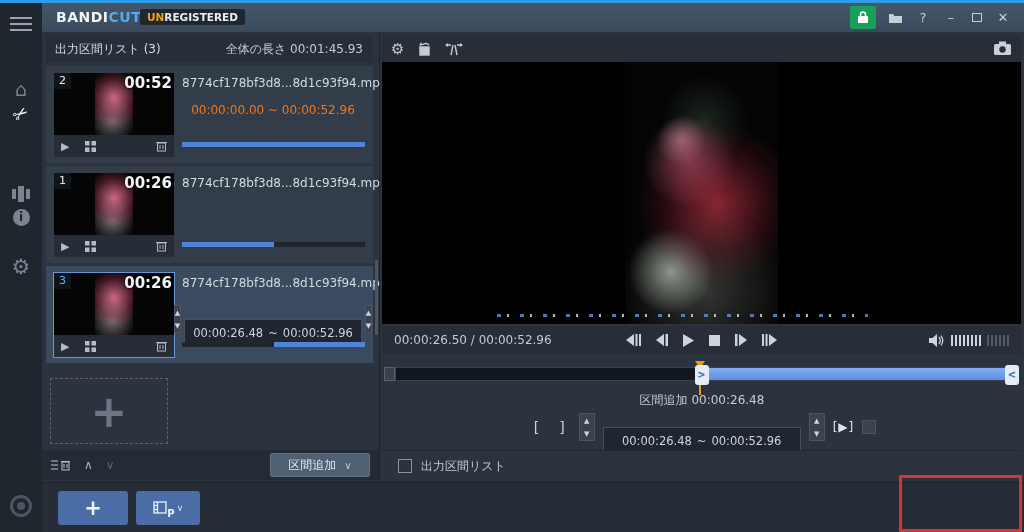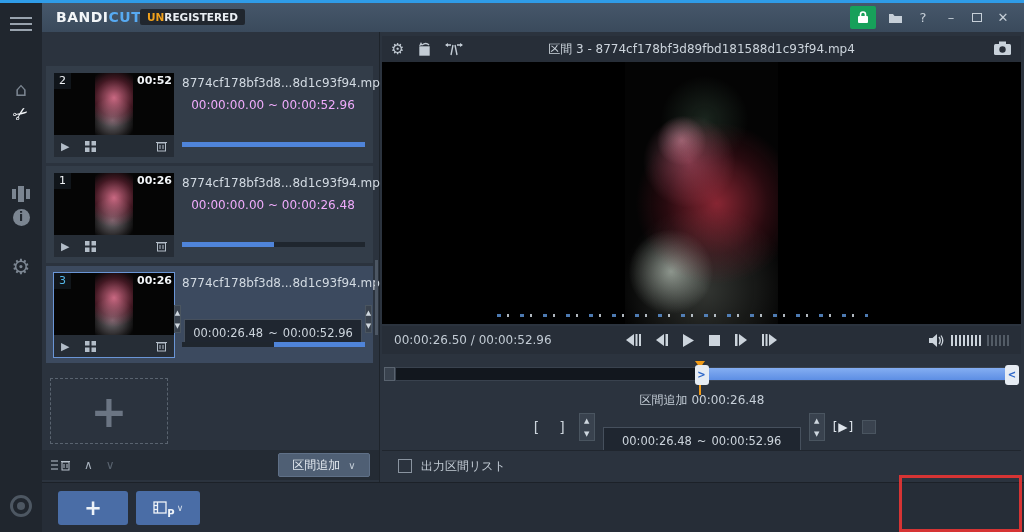--- a/index.html
+++ b/index.html
@@ -65,49 +65,49 @@
   .lp-item.selected .thumb-wrap { outline:1px solid #6a95d6; }
   .thumb { left:0; top:0; width:120px; height:62px; background:#050505; overflow:hidden; }
   .thumb-video { left:34%; width:32%; height:100%;
     background:
       radial-gradient(circle at 50% 40%, rgba(236,122,152,.85), rgba(180,60,90,.35) 45%, transparent 70%),
       radial-gradient(circle at 46% 76%, rgba(222,212,222,.5), transparent 45%),
       #060606; }
   .badge { left:0; top:0; min-width:17px; height:16px; background:rgba(18,23,29,.9);
     color:#f0f3f6; font-size:11px; text-align:center; line-height:16px; padding:0 3px; }
   .badge.cyan { color:#55b8ea; }
-  .duration { right:2px; top:1px; color:#f3f6f9; font-size:11px; font-weight:bold;
+  .duration { right:2px; top:1px; color:#f3f6f9; font-size:15px; font-weight:bold;
     text-shadow:0 0 3px #000; }
   .thumb-bar { left:0; top:62px; width:120px; height:22px; display:flex;
     align-items:center; padding:0 7px; gap:16px; color:#b3bdc8; }
   .thumb-bar .spacer { flex:1; }
   .mini-btn { cursor:pointer; display:flex; align-items:center; font-size:11px; color:#b3bdc8; }
   .item-info { left:136px; right:9px; top:10px; text-align:center; }
   .fname { color:#d2dae2; }
-  .range-text { margin-top:8px; color:#f0abfc; }
+  .range-text { margin-top:13px; color:#f97316; }
   .progress-track { left:136px; width:183px; top:76px; height:5px; background:#1f262e; }
   .progress-fill { top:0; height:5px; background:#4f84d9; }
   .range-edit { left:134px; right:7px; top:39px; height:28px; display:flex;
     align-items:center; gap:3px; justify-content:center; }
   .spinner { width:16px; height:28px; background:#39424e; border:1px solid #4a5560;
     display:flex; flex-direction:column; align-items:center; justify-content:space-around;
     font-size:7px; color:#cfd7df; cursor:pointer; }
   .time-field { height:28px; background:#1f2630; border:1px solid #46505d;
     color:#ccd4dc; font-size:11.5px; display:flex; align-items:center;
     padding:0 8px; gap:5px;margin-top:28px; }
 
   .add-slot { left:8px; top:346px; width:118px; height:66px;
     border:1px dashed #59636f; color:#6b7583; display:flex; align-items:center;
     justify-content:center; font-size:44px; font-weight:bold; cursor:pointer; }
 
   .lp-footer { left:0; bottom:2px; width:337px; height:30px; background:#242b34;
     display:flex; align-items:center; padding:0 9px; gap:13px; }
   .lp-footer .chev { font-size:12px; cursor:pointer; color:#a7b1bc; }
   .lp-footer .chev.dim { color:#59636f; }
-  .add-section-btn { margin-left:auto; width:92px; height:24px; background:#4f5f74;
+  .add-section-btn { margin-left:auto; width:100px; height:24px; background:#4f5f74;
     border:1px solid #5f7087; border-radius:2px; color:#e4eaf0; display:flex;
     align-items:center; justify-content:center; gap:8px; cursor:pointer; }
   .add-section-btn .chev { font-size:10px; color:#c2ccd6; }
   .lp-scrollbar { right:1px; top:228px; width:3px; height:75px; background:#4c5663; }
 
   
   .rp-header { left:2px; right:3px; }
   .rp-tools { display:flex; gap:13px; align-items:center; }
   .rp-title { position:absolute; left:0; right:0; text-align:center; color:#ccd4dc; }
   .rp-cam { position:absolute; right:10px; top:5px; cursor:pointer; }
@@ -237,20 +237,24 @@
     </div>
     <div class="abs win-btn help-btn">?</div>
     <div class="abs win-btn min-btn">–</div>
     <div class="abs win-btn max-btn">
         <div class="max-box"></div>
       </div>
     <div class="abs win-btn close-btn">✕</div>
   </header>
 
   <section class="abs left-panel">
+    <div class="abs panel-header lp-header">
+      <span class="t1">出力区間リスト (3)</span>
+      <span class="t2">全体の長さ 00:01:45.93</span>
+    </div>
 
     <div class="abs lp-item" style="top:34px">
       <div class="abs thumb-wrap">
         <div class="abs thumb">
             <div class="abs thumb-video"></div>
           <div class="abs badge">2</div>
           <div class="abs duration">00:52</div>
         </div>
         <div class="abs thumb-bar">
           <span class="mini-btn">▶</span>
@@ -313,21 +317,20 @@
                   <line x1="0" y1="2.5" x2="11" y2="2.5"></line>
                   <line x1="4" y1="5" x2="4" y2="9"></line>
                   <line x1="7" y1="5" x2="7" y2="9"></line>
                 </g>
               </svg>
           </span>
         </div>
       </div>
       <div class="abs item-info">
         <div class="fname">8774cf178bf3d8...8d1c93f94.mp4</div>
-        <div class="range-text">00:00:00.00 ~ 00:00:26.48</div>
       </div>
       <div class="abs progress-track">
         <div class="abs progress-fill" style="left: 0%; width: 50%;"></div>
       </div>
     </div>
 
     <div class="abs lp-item selected" style="top:234px">
       <div class="abs thumb-wrap">
         <div class="abs thumb">
             <div class="abs thumb-video"></div>
@@ -406,21 +409,20 @@
       <span class="chev dim">∨</span>
       <div class="add-section-btn">
         <span>区間追加</span>
         <span class="chev">∨</span>
       </div>
     </div>
   </section>
 
   <section class="abs right-panel">
     <div class="abs panel-header rp-header">
-      <span class="rp-title">区間 3 - 8774cf178bf3d89fbd181588d1c93f94.mp4</span>
       <div class="rp-tools">
         <span class="tool">⚙</span>
         <span class="tool">
           <svg width="15" height="14" viewBox="0 0 15 14">
               <g fill="none" stroke="#c3ccd5" stroke-width="1.4">
                 <rect x="3" y="5" width="9" height="8" fill="#c3ccd5"></rect>
                 <path d="M5 3 Q9 0 12 3"></path>
                 <path d="M4 0 l1.5 3 L2 4z" fill="#c3ccd5" stroke="none"></path>
               </g>
             </svg>

